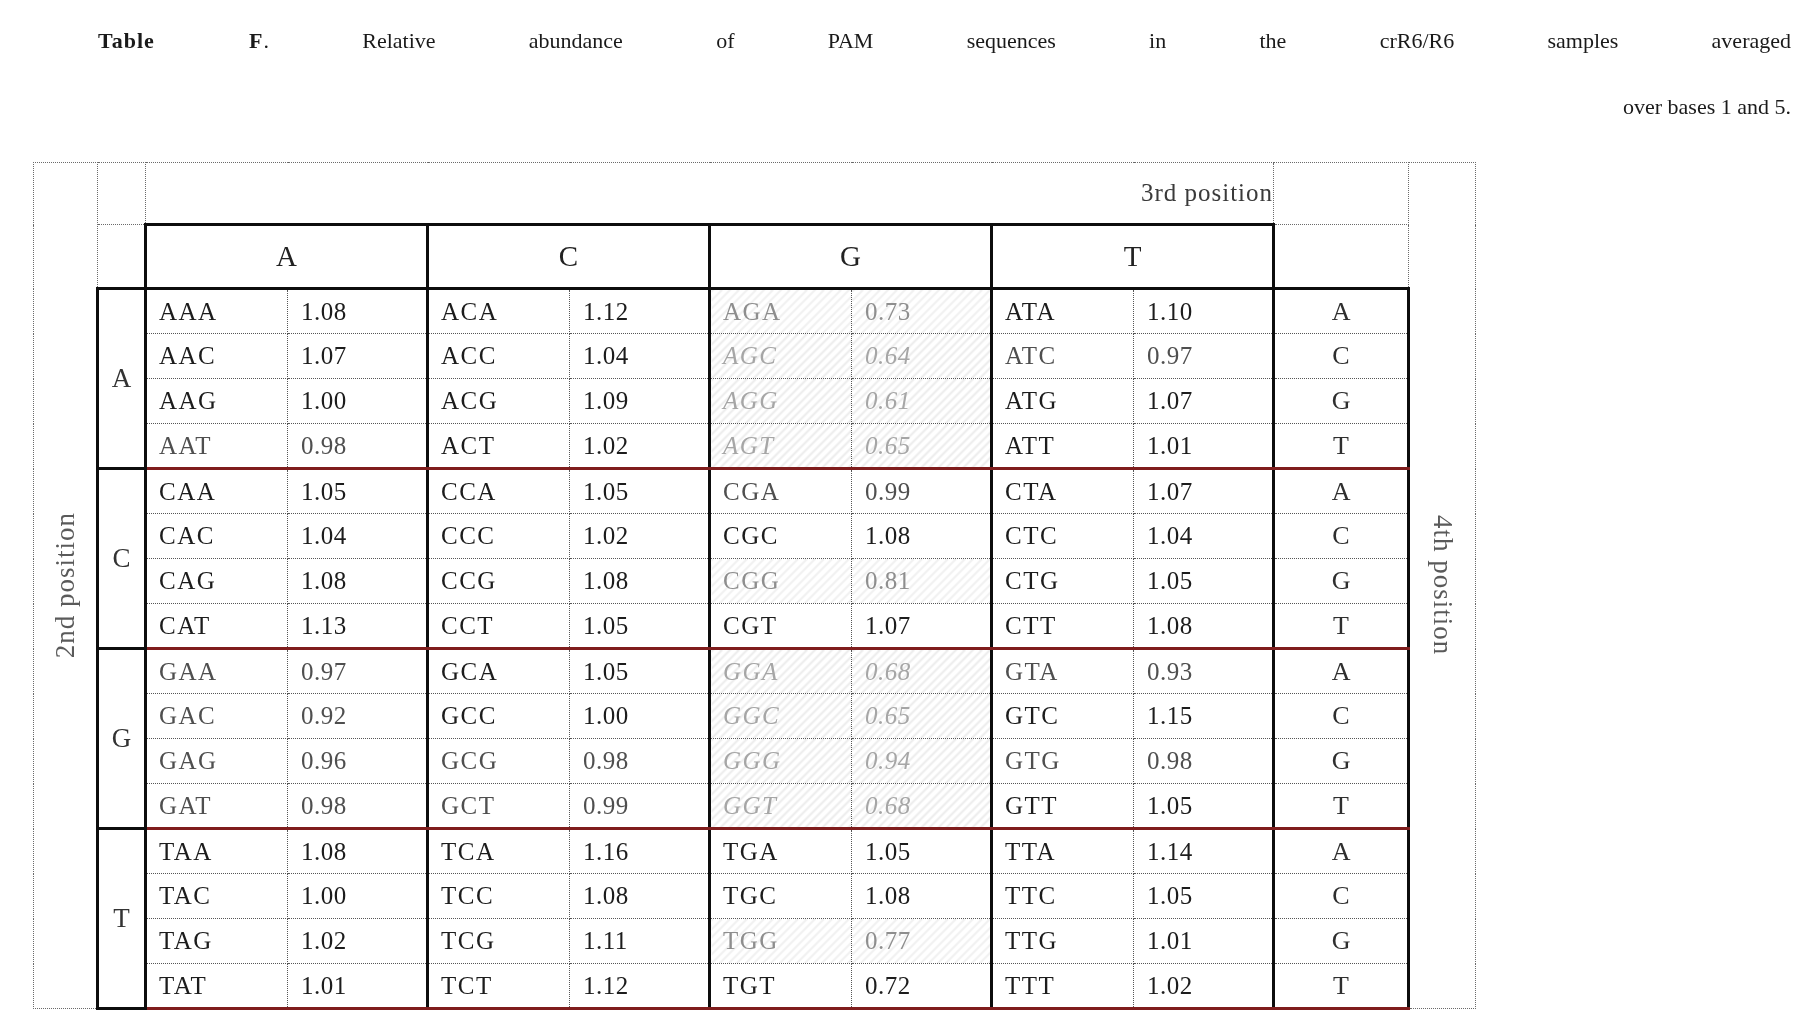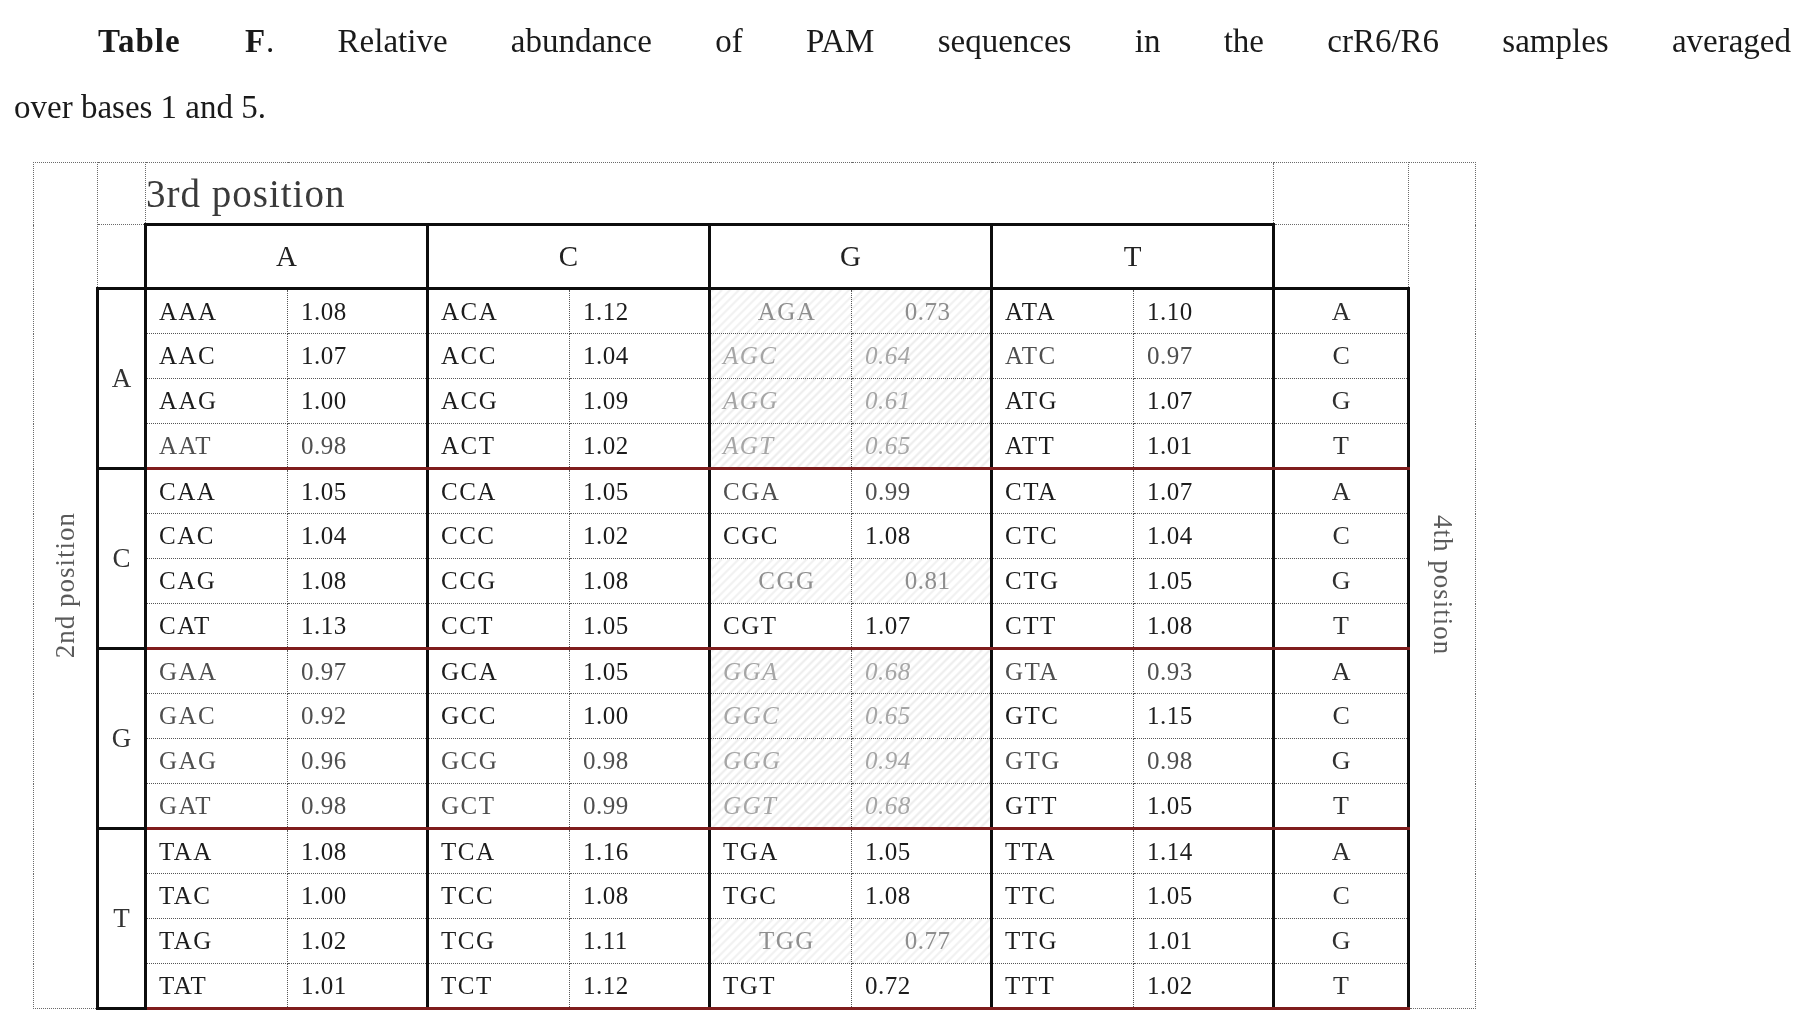--- a/index.html
+++ b/index.html
@@ -1,36 +1,36 @@
 <!DOCTYPE html>
 <html><head>
 <meta charset="utf-8">
 <style>
   html,body{margin:0;padding:0;}
   body{
     width:1807px;height:1016px;overflow:hidden;background:#ffffff;
     font-family:"Liberation Serif", serif;color:#1c1c1c;
   }
   
-  .title{margin:8px 16px 0 14px;font-size:33px;line-height:66px;color:#1a1a1a;}
+  .title{margin:8px 16px 0 14px;font-size:22px;line-height:66px;color:#1a1a1a;}
   .t-line1{text-align:justify;text-align-last:justify;text-indent:84px;}
   .t-line1 .bold{font-weight:bold;letter-spacing:1px;}
-  .t-line2{text-align:left;}
+  .t-line2{text-align:right;}
   
   .tbl-wrap{margin:22px 0 0 33px;}
   table{border-collapse:collapse;table-layout:fixed;width:1442px;}
   td,th{padding:0;overflow:hidden;vertical-align:middle;}
   tr.hdr1{height:62px;}
   tr.hdr2{height:64px;}
   tr.drow{height:45px;}
   
   .outer{border:1px dotted #6b6b6b;}
   .hdr1-mid{
     border-top:1px dotted #6b6b6b;
-    text-align:left;font-size:39px;color:#3a3a3a;letter-spacing:1px;
+    text-align:right;font-size:25px;color:#3a3a3a;letter-spacing:1px;
   }
   
   th.colhead{
     border:3px solid #0d0d0d;
     font-size:29px;font-weight:normal;text-align:center;color:#222;
   }
   
   td.grp{
     border:3px solid #0d0d0d;
     text-align:center;font-size:27px;color:#333;
@@ -50,21 +50,20 @@
     border-bottom:1px dotted #565656;
     text-align:center;font-size:26px;color:#2e2e2e;
   }
   tr.data-first td.seq, tr.data-first td.val, tr.data-first td.pos4{border-top:3px solid #0d0d0d;}
   tr.grp-end td.seq, tr.grp-end td.val, tr.grp-end td.pos4{border-bottom:3px solid #7f1d1d;}
   
   .sh1{color:#4f4f4f;}
   .sh2{
     color:#8e8e8e;
     background:repeating-linear-gradient(135deg, rgba(0,0,0,0.055) 0 2px, rgba(0,0,0,0) 2px 6px);
-    text-align:center;
   }
   .sh3{
     color:#a6a6a6;
     background:repeating-linear-gradient(135deg, rgba(0,0,0,0.07) 0 2px, rgba(0,0,0,0) 2px 6px);
     font-style:italic;
   }
   
   .rot-left{
     writing-mode:vertical-rl;transform:rotate(180deg);
     font-size:27px;color:#5a5a5a;margin:0 auto;letter-spacing:1px;

